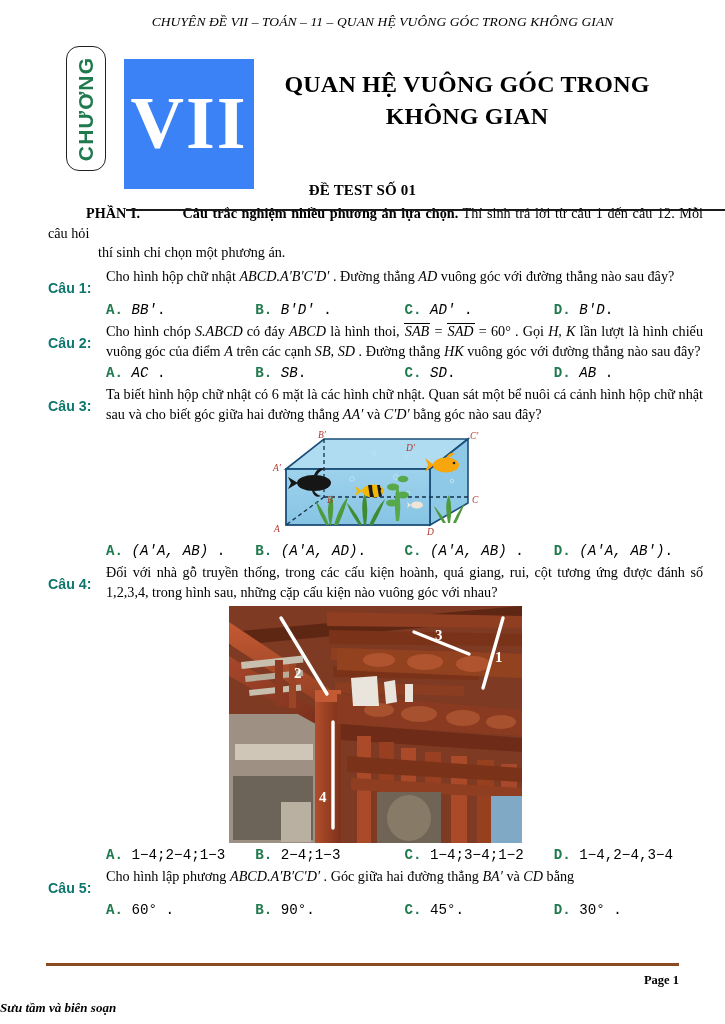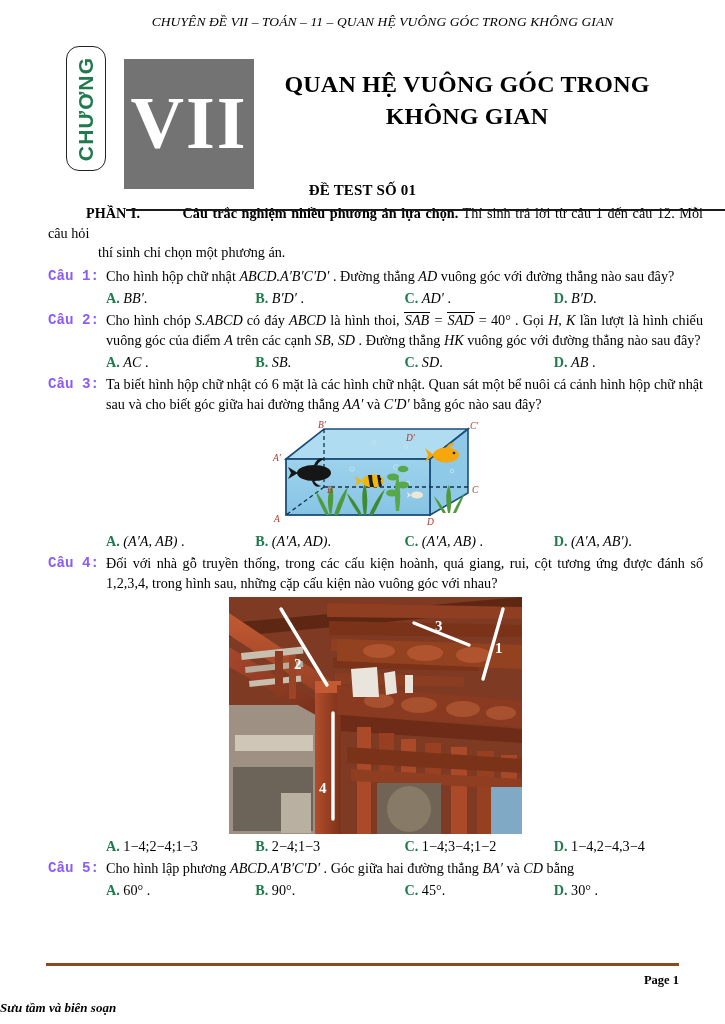--- a/index.html
+++ b/index.html
@@ -45,21 +45,21 @@
     font-family:"Liberation Sans", sans-serif;
     font-weight:bold;
     font-size:21px;
     color:#1f7a4d;
     letter-spacing:1.2px;
   }
 
   .vii-box {
     position:absolute; left:124px; top:20px;
     width:130px; height:130px;
-    background:#737373;
+    background:#3b82f6;
   }
   .vii-text {
     position:absolute; left:50%; top:50%;
     transform:translate(-50%,-52%);
     color:#fff;
     font-family:"Liberation Serif", serif;
     font-weight:bold;
     font-size:74px;
     letter-spacing:2px;
     line-height:1;
@@ -92,37 +92,39 @@
   
   .body-wrap { padding:0 22px 0 48px; margin-top:5px; }
 
   .phan { font-size:14.2px; line-height:1.38; text-align:justify; }
   .phan b { font-weight:bold;margin-left:38px; }
   .phan .indent { display:block; padding-left:50px; }
 
   .q-row { display:flex; margin-top:3px; font-size:14.2px; line-height:1.42; }
   .q-label {
     flex:0 0 58px;
-    color:#8b5cf6;
+    color:#0f766e;
     font-weight:bold;
-    font-family:Liberation Mono, monospace;
+    font-family:Liberation Sans, sans-serif;
     padding-top:0px;
+    margin-top:12px;
   }
   .q-body { flex:1 1 auto; text-align:justify; }
   .q-body p { margin:0; }
   .mvar { font-style:italic; }
 
   
   .angle { border-top:1.4px solid #000; padding:0 1px; font-style:italic; display:inline-block; line-height:1.05; }
 
   
   .answers {
     display:flex;
     margin-top:4px;
     font-size:14.2px;
+    font-family:Liberation Mono, monospace;
   }
   .ans { width:25%; white-space:nowrap; }
   .ans .lt { color:#1f7a4d; font-weight:bold; }
   .ans .val { font-style:italic; }
   .ans .val-up { font-style:normal; }
 
   
   .fig-aqua { margin:6px 0 2px 0; display:flex; justify-content:center; }
 
   
@@ -189,21 +191,21 @@
       <div class="ans"><span class="lt">A.</span> <span class="val">BB′</span><span>.</span></div>
       <div class="ans"><span class="lt">B.</span> <span class="val">B′D′</span><span> .</span></div>
       <div class="ans"><span class="lt">C.</span> <span class="val">AD′</span><span> .</span></div>
       <div class="ans"><span class="lt">D.</span> <span class="val">B′D</span><span>.</span></div>
     </div>
 
     <div class="q-row">
       <div class="q-label">Câu 2:</div>
       <div class="q-body">
         <p>
-          <span>Cho hình chóp </span><span class="mvar">S.ABCD</span><span> có đáy </span><span class="mvar">ABCD</span><span> là hình thoi, </span><span class="angle">SAB</span><span> = </span><span class="angle">SAD</span><span> = 40° . Gọi </span><span class="mvar">H, K</span><span> lần lượt là</span>
+          <span>Cho hình chóp </span><span class="mvar">S.ABCD</span><span> có đáy </span><span class="mvar">ABCD</span><span> là hình thoi, </span><span class="angle">SAB</span><span> = </span><span class="angle">SAD</span><span> = 60° . Gọi </span><span class="mvar">H, K</span><span> lần lượt là</span>
           <span>hình chiếu vuông góc của điểm </span><span class="mvar">A</span><span> trên các cạnh </span><span class="mvar">SB, SD</span><span> . Đường thẳng </span><span class="mvar">HK</span><span> vuông góc với</span>
           <span>đường thẳng nào sau đây?</span>
         </p>
       </div>
     </div>
     <div class="answers" style="padding-left:58px">
       <div class="ans"><span class="lt">A.</span> <span class="val">AC</span><span> .</span></div>
       <div class="ans"><span class="lt">B.</span> <span class="val">SB</span><span>.</span></div>
       <div class="ans"><span class="lt">C.</span> <span class="val">SD</span><span>.</span></div>
       <div class="ans"><span class="lt">D.</span> <span class="val">AB</span><span> .</span></div>

